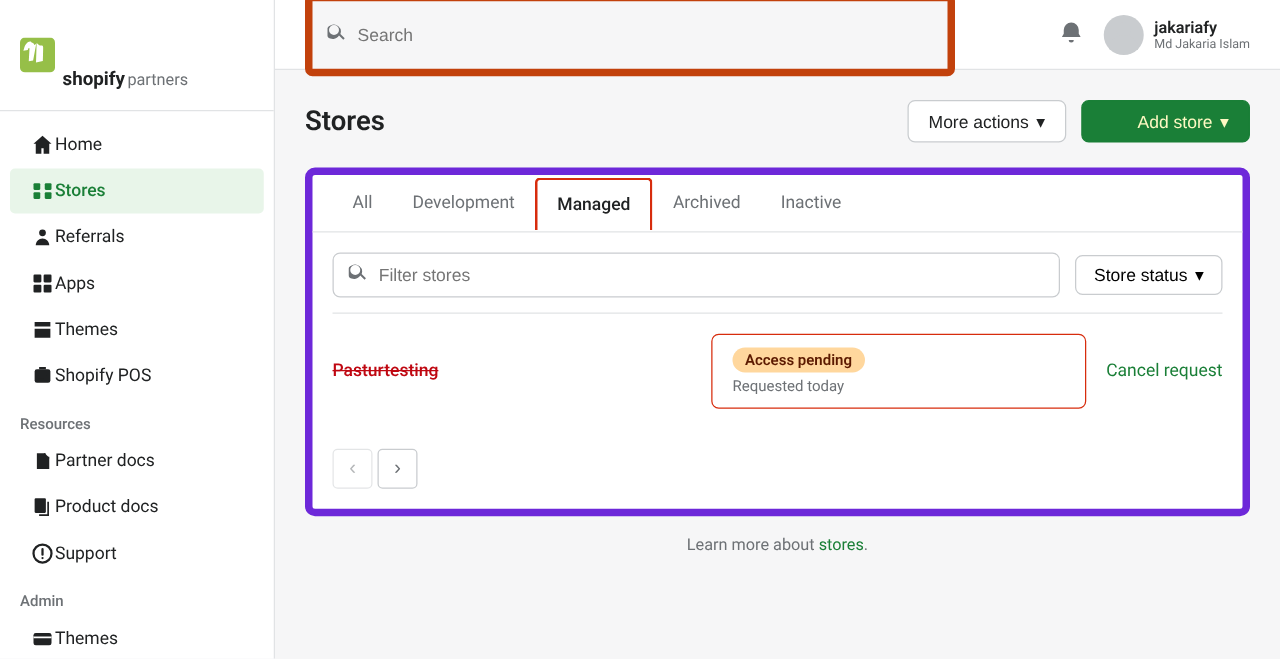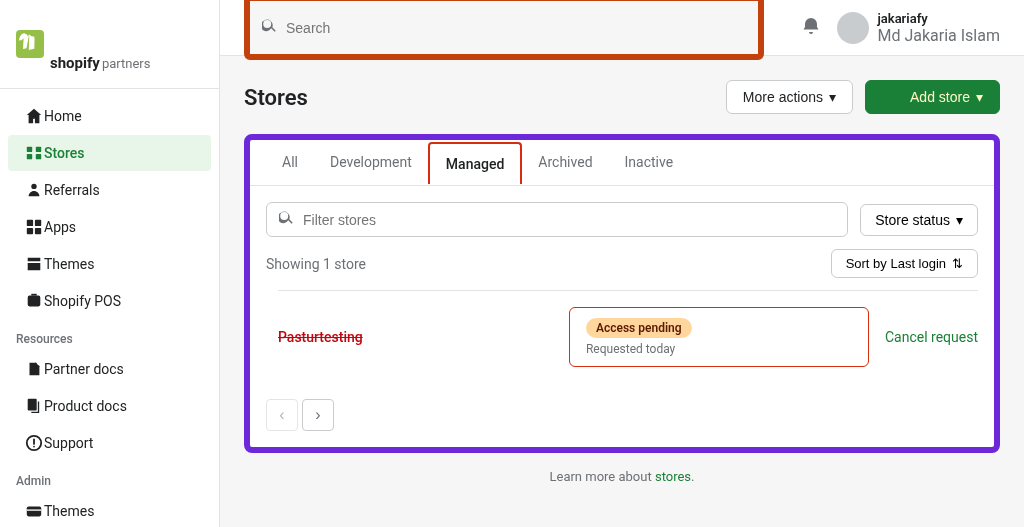--- a/index.html
+++ b/index.html
@@ -22,21 +22,21 @@
 
     
     .main { flex: 1; display: flex; flex-direction: column; min-width: 0; }
     .topbar { background: #fff; border-bottom: 1px solid #e1e3e5; padding: 0 24px; height: 56px; display: flex; align-items: center; gap: 16px; }
     .search-bar { flex: 1; max-width: 520px; display: flex; align-items: center; gap: 8px; background: #f6f6f7; border: 6px solid #c2410c; border-radius: 6px; padding: 17px 12px; }
     .search-bar input { border: none; background: transparent; outline: none; font-size: 14px; width: 100%; color: #6d7175; }
     .topbar-actions { display: flex; align-items: center; gap: 16px; margin-left: auto; }
     .avatar-area { display: flex; align-items: center; gap: 8px; cursor: pointer; }
     .avatar { width: 32px; height: 32px; border-radius: 50%; background: #c9cccf; overflow: hidden; display: flex; align-items: center; justify-content: center; }
     .avatar-name { font-size: 13px; font-weight: 600; }
-    .avatar-sub { font-size: 16px; color: #6d7175; }
+    .avatar-sub { font-size: 10px; color: #6d7175; }
     .bell-icon { cursor: pointer; color: #6d7175; }
 
     
     .content { flex: 1; padding: 24px; overflow-y: auto; }
     .page-header { display: flex; align-items: center; justify-content: space-between; margin-bottom: 20px; }
     .page-title { font-size: 22px; font-weight: 600; }
     .header-actions { display: flex; gap: 12px; align-items: center; }
     .btn { display: flex; align-items: center; gap: 6px; padding: 8px 16px; border-radius: 6px; font-size: 14px; font-weight: 500; cursor: pointer; border: 1px solid #c9cccf; background: #fff; color: #202223; }
     .btn-primary { background: #1a7f37; color: #fef9c3; border-color: #1a7f37; padding-left: 44px; }
 
@@ -54,21 +54,21 @@
     .filter-input { flex: 1; display: flex; align-items: center; gap: 8px; border: 1px solid #c9cccf; border-radius: 6px; padding: 7px 12px; }
     .filter-input input { border: none; outline: none; font-size: 14px; width: 100%; }
     .store-status-btn { display: flex; align-items: center; gap: 6px; padding: 7px 14px; border: 1px solid #c9cccf; border-radius: 6px; cursor: pointer; font-size: 14px; white-space: nowrap; background: #fff; }
 
     
     .result-header { display: flex; align-items: center; justify-content: space-between; margin-bottom: 12px; }
     .result-count { font-size: 14px; color: #6d7175; }
     .sort-btn { display: flex; align-items: center; gap: 6px; padding: 6px 14px; border: 1px solid #c9cccf; border-radius: 6px; cursor: pointer; font-size: 13px; background: #fff; }
 
     
-    .store-row { display: flex; align-items: center; justify-content: space-between; padding: 16px 0; border-top: 1px solid #e1e3e5; margin-left: 12px; }
+    .store-row { display: flex; align-items: center; justify-content: space-between; padding: 16px 0; border-top: 1px solid #e1e3e5; }
     .store-name { font-size: 14px; font-weight: 500; color: #bf0711; text-decoration: line-through; }
     .store-right { display: flex; align-items: center; gap: 16px; }
     .access-pending-box { border: 1px solid #d72c0d; border-radius: 6px; padding: 10px 16px; display: flex; flex-direction: column; gap: 4px; min-width: 300px; }
     .access-badge { display: inline-flex; background: #ffd79d; color: #5c1a00; font-size: 12px; font-weight: 600; padding: 3px 10px; border-radius: 12px; width: fit-content; }
     .access-sub { font-size: 12px; color: #6d7175; }
     .cancel-link { color: #1a7f37; font-size: 14px; cursor: pointer; text-decoration: none; white-space: nowrap; }
 
     
     .pagination { display: flex; align-items: center; gap: 4px; margin-top: 16px; }
     .page-btn { display: flex; align-items: center; justify-content: center; width: 32px; height: 32px; border: 1px solid #c9cccf; border-radius: 4px; cursor: pointer; background: #fff; color: #6d7175; font-size: 16px; }
@@ -300,31 +300,20 @@
                   </svg>
               </span>
               <input type="text" placeholder="Filter stores" style="">
             </div>
             <button class="store-status-btn">
               <span>Store status</span>
               <span>▾</span>
             </button>
           </div>
 
-          <div class="result-header">
-            <span class="result-count">Showing 1 store</span>
-            <button class="sort-btn">
-              <span>
-                <span>Sort by</span>
-                <span> </span>
-                <span>Last login</span>
-              </span>
-              <span>⇅</span>
-            </button>
-          </div>
 
           <div class="store-row">
             <span class="store-name">Pasturtesting</span>
             <div class="store-right">
               <div class="access-pending-box">
                 <span class="access-badge">Access pending</span>
                 <span class="access-sub">Requested today</span>
               </div>
               <a class="cancel-link">Cancel request</a>
             </div>

